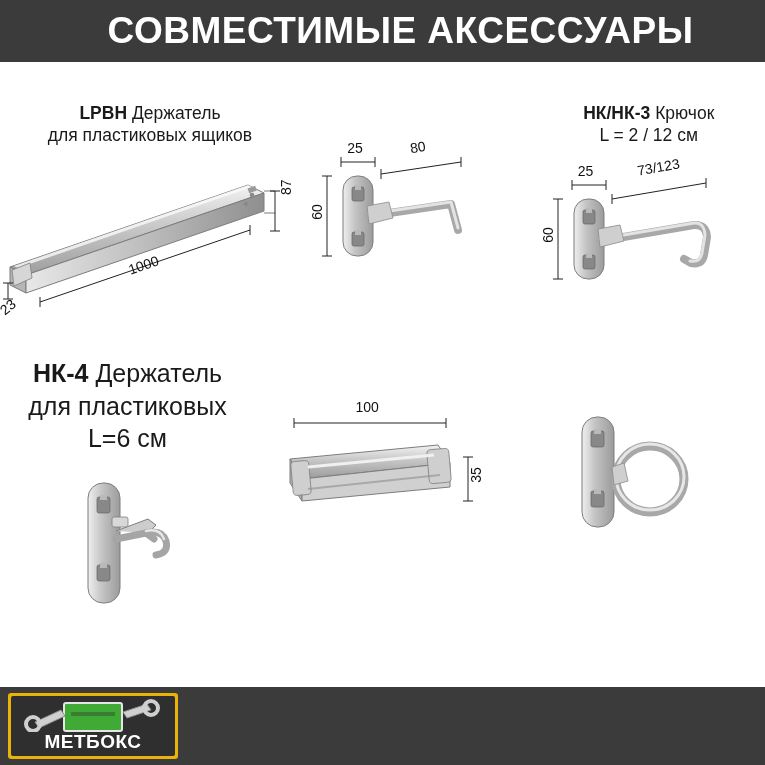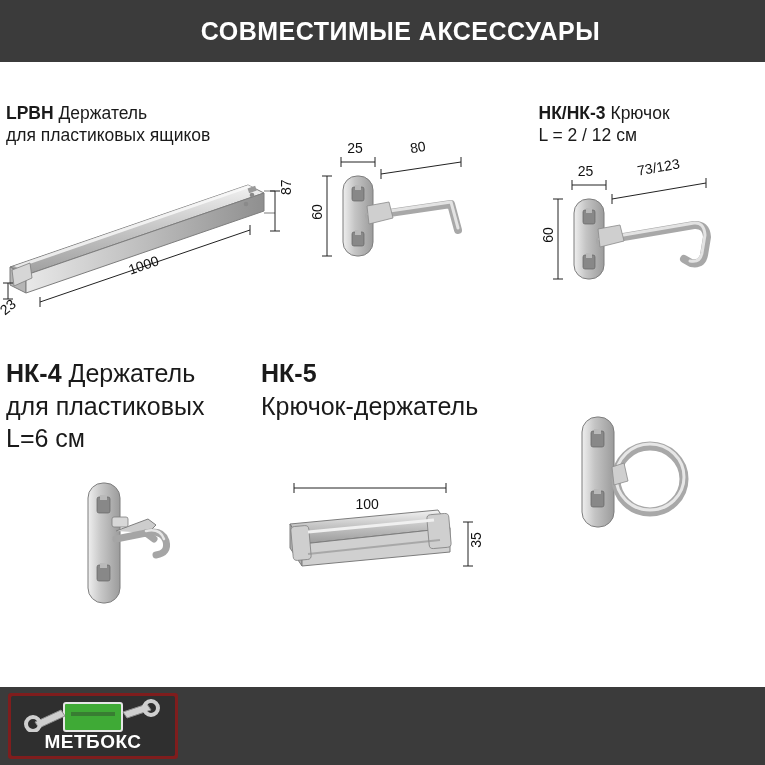--- a/index.html
+++ b/index.html
@@ -26,21 +26,21 @@
     left: 0; top: 0;
     width: 765px;
     height: 62px;
     background: #3b3b3b;
     display: flex;
     align-items: center;
     justify-content: center;
   }
   .header-title {
     color: #ffffff;
-    font-size: 25px;
+    font-size: 37px;
     font-weight: bold;
     letter-spacing: 0.5px;
     margin-left: 36px;
   }
   
   .content {
     position: absolute;
     left: 0; top: 62px;
     width: 765px;
     height: 625px;
@@ -51,21 +51,21 @@
     left: 0;
     width: 765px;
     display: flex;
   }
   .row1 { top: 40px; height: 250px; }
   .row2 { top: 295px; height: 290px; }
 
   .cell {
     flex: 1 1 0;
     position: relative;
-    text-align: left;
+    text-align: center;
   }
   .cell-title {
     font-size: 17.5px;
     color: #1a1a1a;
     line-height: 1.28;
     padding: 0 6px;
   }
   .cell-title b { font-weight: bold; }
   .row2 .cell-title { font-size: 25px; line-height: 1.3; }
 
@@ -80,21 +80,21 @@
     left: 0; top: 687px;
     width: 765px;
     height: 78px;
     background: #3b3b3b;
   }
   .logo {
     position: absolute;
     left: 8px; top: 6px;
     width: 170px;
     height: 66px;
-    background: #7f1d1d;
+    background: #eab308;
     border-radius: 3px;
     overflow: hidden;
   }
   .logo-inner {
     position: absolute;
     left: 3px; top: 3px;
     width: 164px; height: 60px;
     background: #2f2f2f;
     border-radius: 2px;
   }
@@ -312,24 +312,20 @@
             <path d="M88 58 L120 46 L128 52 L120 60" fill="#cdcdcd" stroke="#7f7f7f" stroke-width="1"></path>
             <path d="M88 66 L118 60 L126 66" fill="none" stroke="#a5a5a5" stroke-width="7" stroke-linecap="round"></path>
             <path d="M118 60 Q134 56 138 68 Q141 80 128 82" fill="none" stroke="#a5a5a5" stroke-width="7" stroke-linecap="round"></path>
             <path d="M118 58 Q132 55 136 66" fill="none" stroke="#e6e6e6" stroke-width="2.5" stroke-linecap="round"></path>
             <rect x="84" y="44" width="16" height="10" rx="2" fill="#d8d8d8" stroke="#7f7f7f" stroke-width="0.8"></rect>
           </svg>
         </div>
       </div>
 
       <div class="cell">
-        <div class="cell-title">
-          <b>НК-5</b><br>
-          <span>Крючок-держатель</span>
-        </div>
         <div class="fig" style="width:230px;height:150px;margin-top:48px;">
           <svg width="230" height="150" viewBox="0 0 230 150">
             <defs>
               <linearGradient id="gp5" x1="0" y1="0" x2="0" y2="1">
                 <stop offset="0%" stop-color="#f3f3f3"></stop>
                 <stop offset="45%" stop-color="#c6c6c6"></stop>
                 <stop offset="100%" stop-color="#9a9a9a"></stop>
               </linearGradient>
             </defs>
 
@@ -343,21 +339,21 @@
             <line x1="40" y1="84" x2="172" y2="70" stroke="#8f8f8f" stroke-width="2" opacity=".6"></line>
 
             <line x1="26" y1="18" x2="178" y2="18" stroke="#222" stroke-width="1"></line>
             <line x1="26" y1="13" x2="26" y2="23" stroke="#222" stroke-width="1"></line>
             <line x1="178" y1="13" x2="178" y2="23" stroke="#222" stroke-width="1"></line>
 
             <line x1="200" y1="52" x2="200" y2="96" stroke="#222" stroke-width="1"></line>
             <line x1="195" y1="52" x2="205" y2="52" stroke="#222" stroke-width="1"></line>
             <line x1="195" y1="96" x2="205" y2="96" stroke="#222" stroke-width="1"></line>
           </svg>
-          <div class="dim-label" style="left:88px;top:-6px;margin-top:32px;">100</div>
+          <div class="dim-label" style="left:88px;top:-6px;">100</div>
           <div class="dim-label" style="left:200px;top:62px;transform:rotate(-90deg);">35</div>
         </div>
       </div>
 
       <div class="cell">
         <div class="fig" style="width:200px;height:150px;margin-top:46px;">
           <svg width="200" height="150" viewBox="0 0 200 150">
             <defs>
               <linearGradient id="gp6" x1="0" y1="0" x2="1" y2="0">
                 <stop offset="0%" stop-color="#efefef"></stop>

